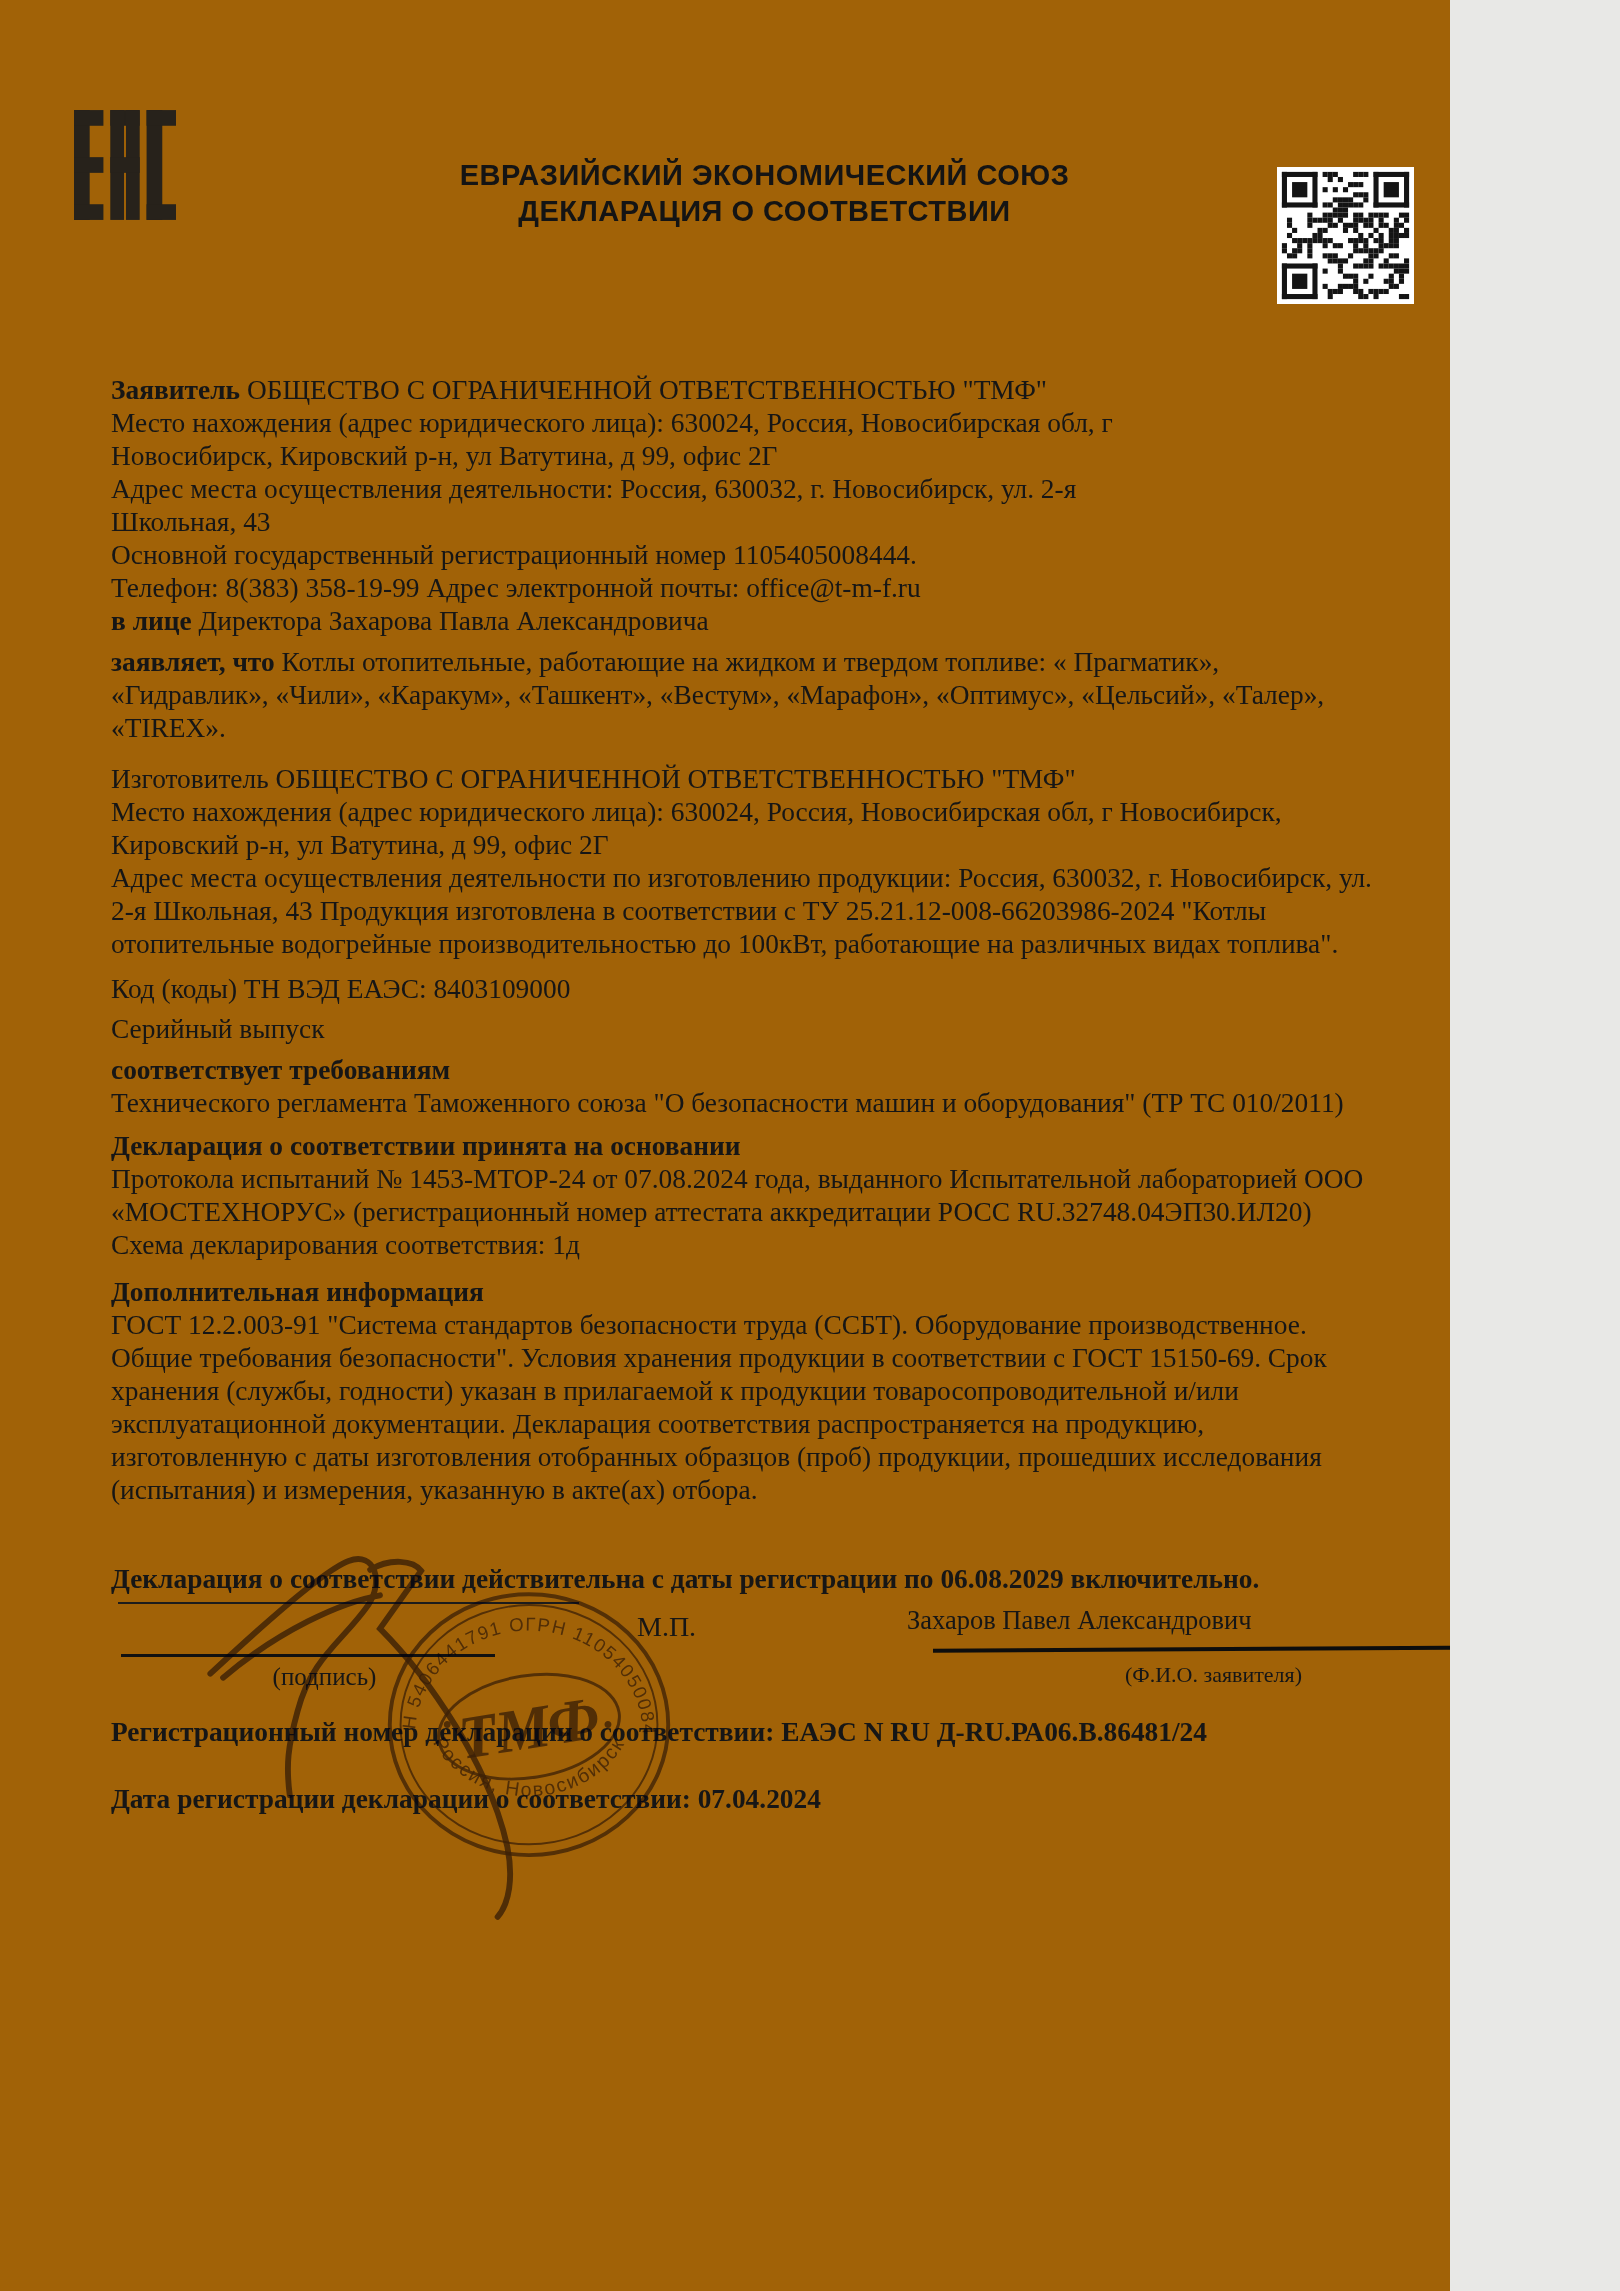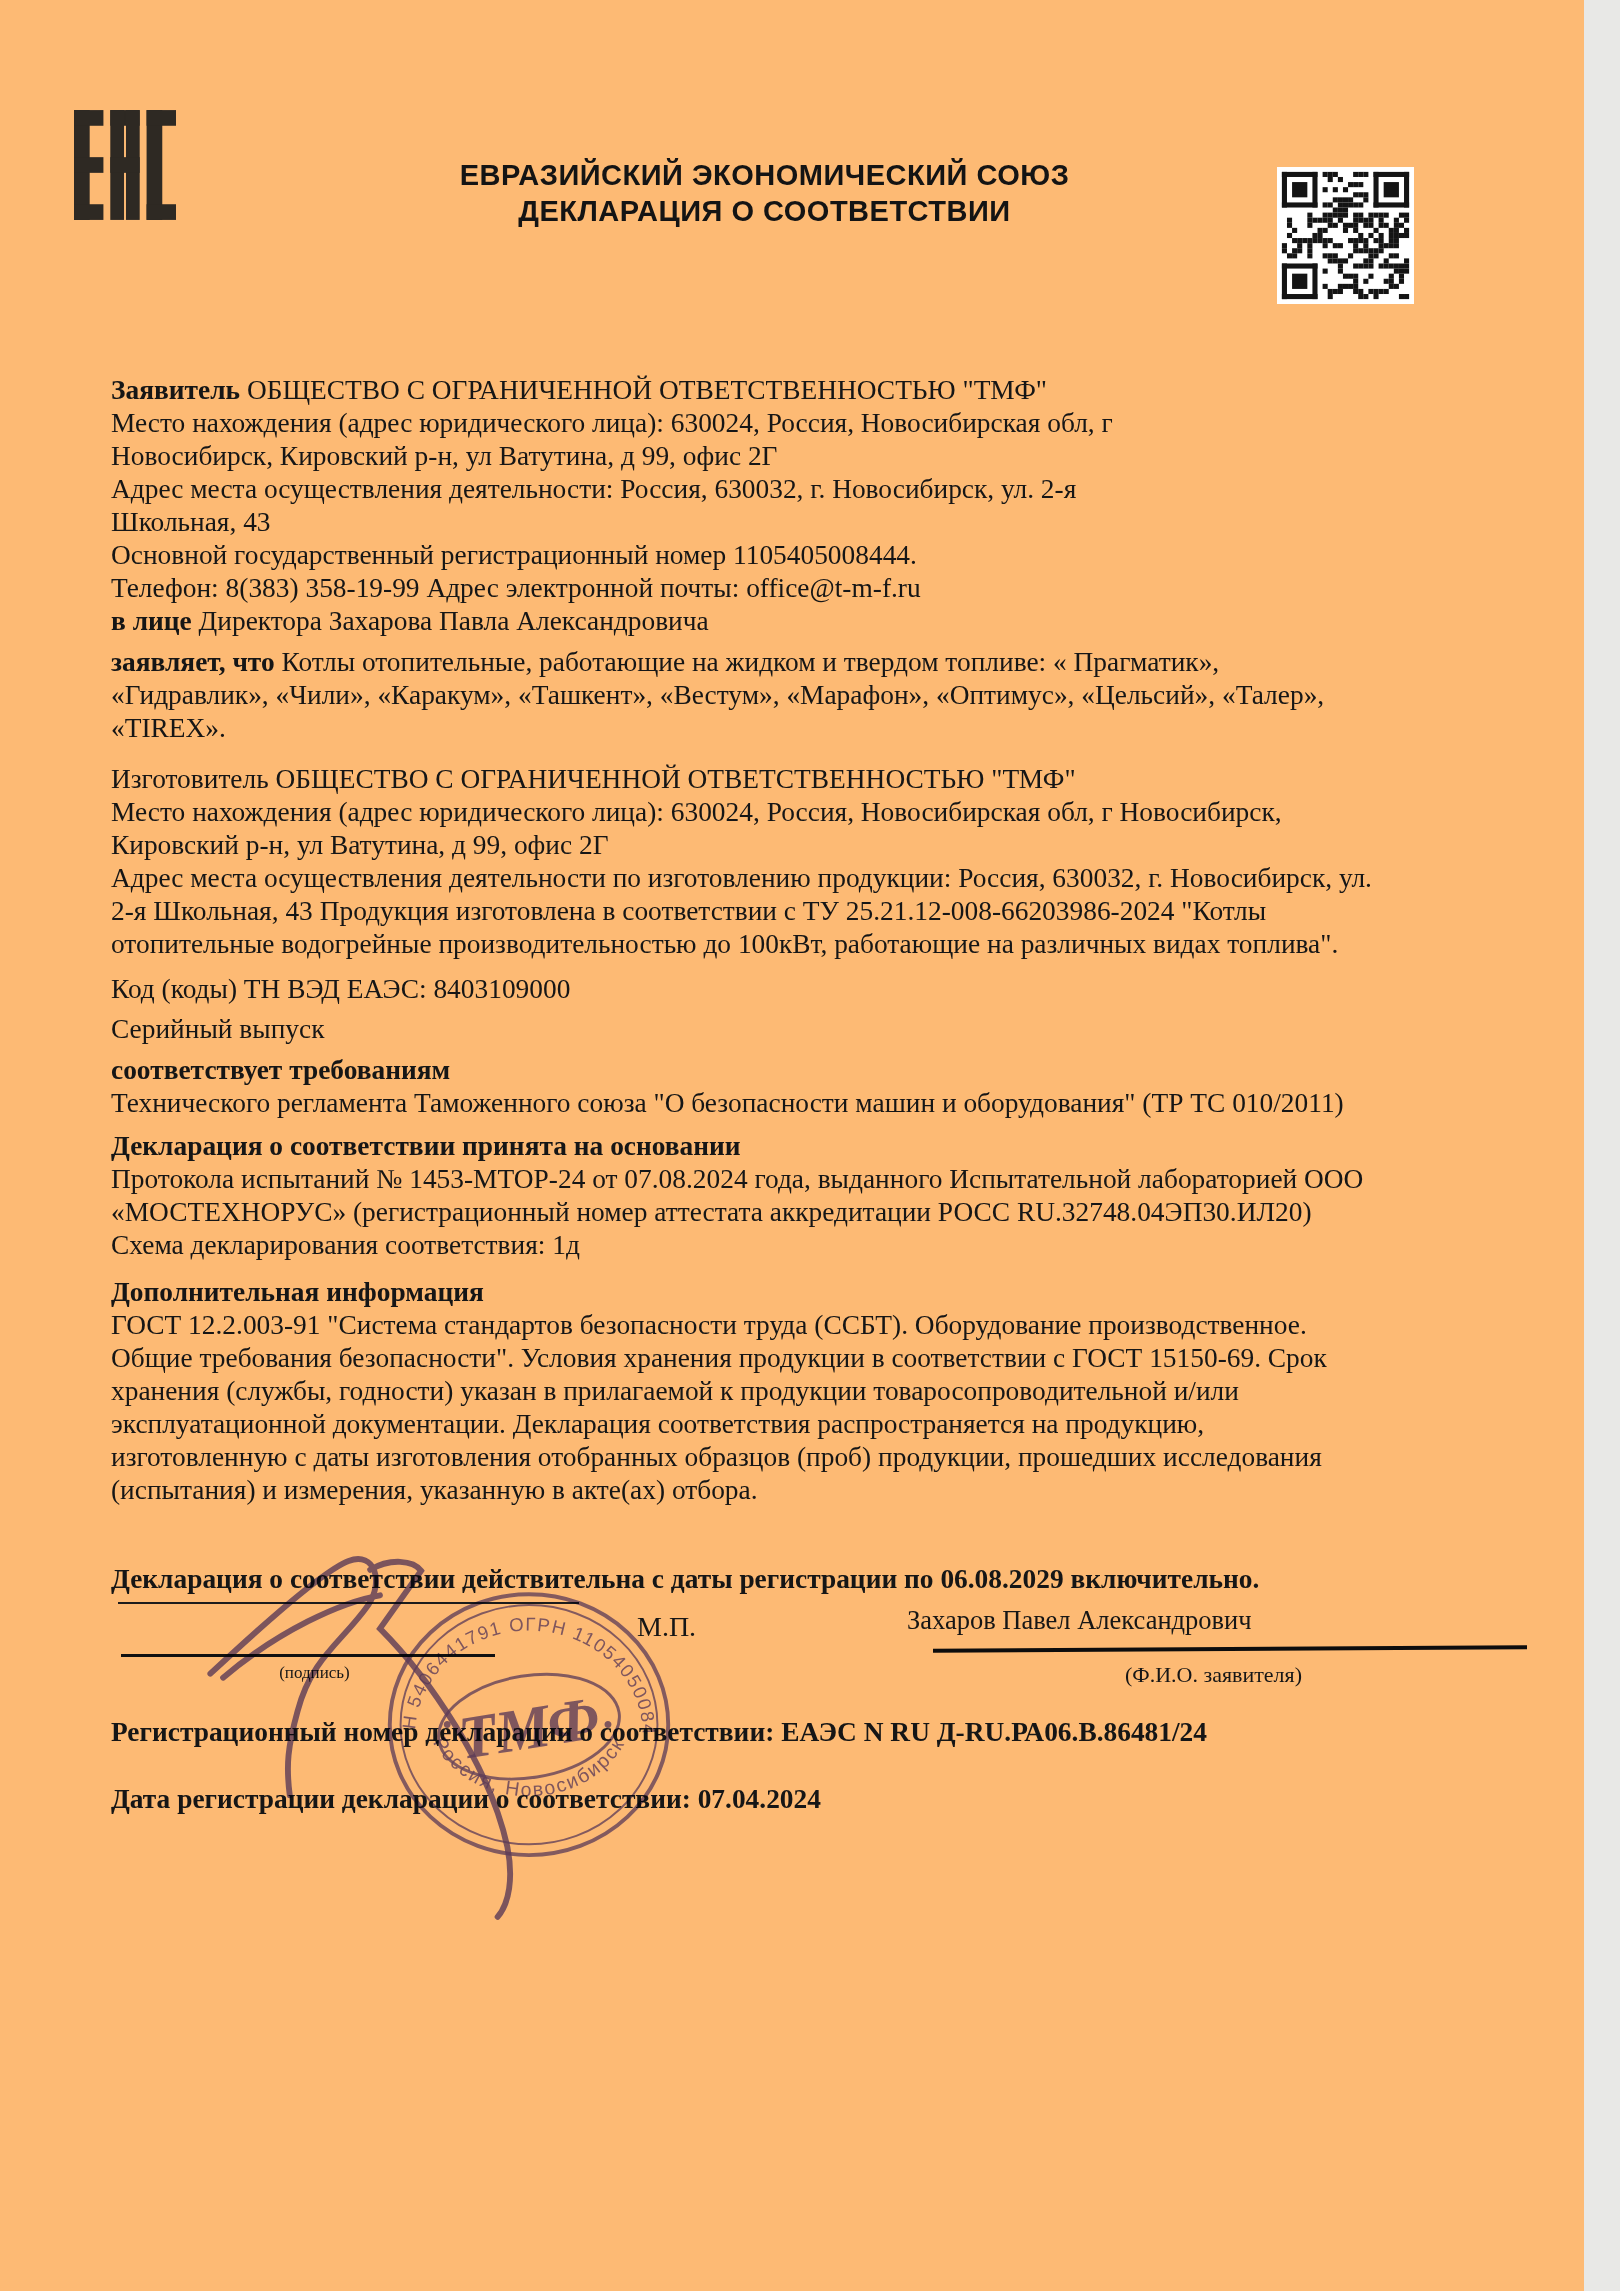--- a/index.html
+++ b/index.html
@@ -1,19 +1,19 @@
 <!DOCTYPE html>
 <html><head>
 <meta charset="utf-8">
 <style>
   html,body{margin:0;padding:0;background:#e8e8e6;}
   .page{
     position:relative;
-    width:1584px;height:2292px;
-    background:#fdba74;
+    width:1450px;height:2292px;
+    background:#a16207;
     overflow:hidden;
     font-family:"Liberation Serif", serif;
     color:#161616;
   }
   
   .eac-logo{position:absolute;left:74px;top:110px;}
   .titles{
     position:absolute;left:294px;top:157px;width:941px;
     text-align:center;
     font-family:"Liberation Sans", sans-serif;
@@ -30,21 +30,21 @@
   .ml{white-space:pre-line;}
   .b{font-weight:bold;}
   .g4{margin-top:18px;} .g8{margin-top:7.8px;} .g10{margin-top:9.8px;}
   .g12{margin-top:11.8px;} .g14{margin-top:13.7px;}
   
   .abs{position:absolute;}
   .validity{left:111px;top:1564px;font-size:27.4px;font-weight:bold;}
   .validity-underline{left:118px;top:1602px;width:461px;height:2px;background:#1c1c1c;}
   .mp{left:637px;top:1611px;font-size:28px;}
   .sig-line-left{left:121px;top:1654px;width:374px;height:2.9px;background:#111;}
-  .sig-caption{left:241px;top:1663px;width:147px;text-align:center;font-size:17px;}
+  .sig-caption{left:251px;top:1663px;width:147px;text-align:center;font-size:25px;}
   .fio-name{left:907px;top:1605px;width:421px;text-align:left;font-size:26.5px;}
   .sig-line-right{left:933px;top:1647px;width:594px;height:3.9px;background:#0d0d0d;transform:rotate(-.35deg);}
   .fio-caption{left:1125px;top:1662px;font-size:22px;}
   .regline{left:111px;top:1717px;font-size:27.4px;font-weight:bold;}
   .dateline{left:111px;top:1784px;font-size:27.4px;font-weight:bold;}
   .stamp-wrap{left:78px;top:1509px;mix-blend-mode:multiply;pointer-events:none;}
 </style>
 </head>
 <body>
 

